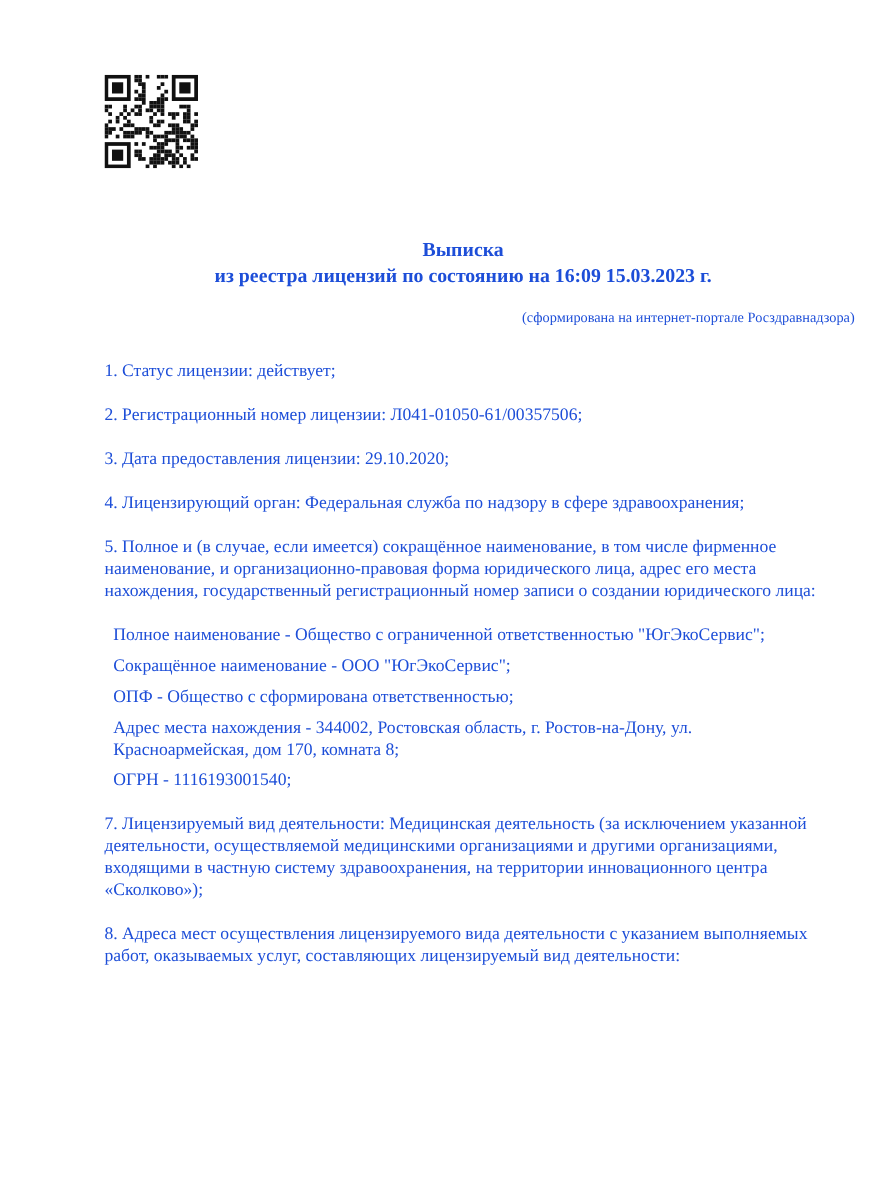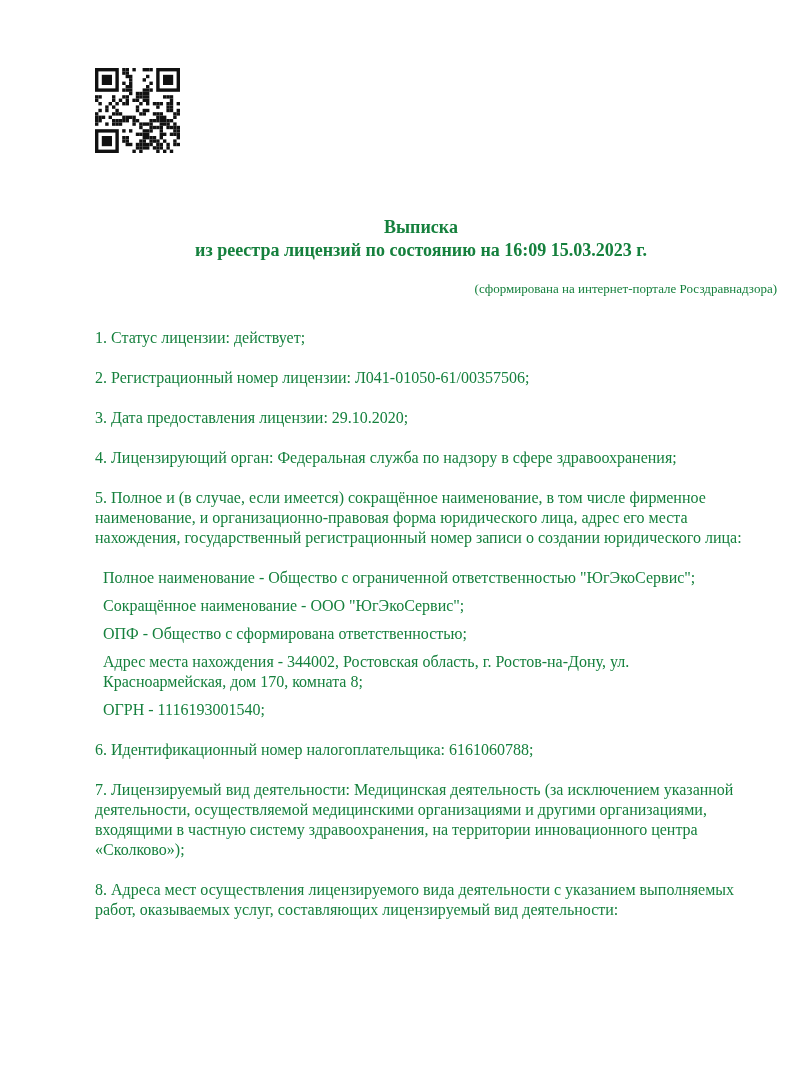--- a/index.html
+++ b/index.html
@@ -6,21 +6,21 @@
     margin: 0;
     padding: 0;
     background: #ffffff;
   }
   .page {
     position: relative;
     width: 812px;
     height: 1080px;
     background: #ffffff;
     font-family: "Liberation Serif", "DejaVu Serif", serif;
-    color: #15803d;
+    color: #1d4ed8;
     overflow: hidden;
   }
   .qr {
     position: absolute;
     left: 95px;
     top: 68px;
     width: 85px;
     height: 85px;
   }
   .qr svg { display: block; }
@@ -295,18 +295,17 @@
     <p>5. Полное и (в случае, если имеется) сокращённое наименование, в том числе фирменное наименование, и организационно-правовая форма юридического лица, адрес его места нахождения, государственный регистрационный номер записи о создании юридического лица:</p>
 
     <div class="company-block">
       <div>Полное наименование - Общество с ограниченной ответственностью "ЮгЭкоСервис";</div>
       <div>Сокращённое наименование - ООО "ЮгЭкоСервис";</div>
       <div>ОПФ - Общество с сформирована ответственностью;</div>
       <div>Адрес места нахождения - 344002, Ростовская область, г. Ростов-на-Дону, ул. Красноармейская, дом 170, комната 8;</div>
       <div>ОГРН - 1116193001540;</div>
     </div>
 
-    <p>6. Идентификационный номер налогоплательщика: 6161060788;</p>
     <p>7. Лицензируемый вид деятельности: Медицинская деятельность (за исключением указанной деятельности, осуществляемой медицинскими организациями и другими организациями, входящими в частную систему здравоохранения, на территории инновационного центра «Сколково»);</p>
     <p>8. Адреса мест осуществления лицензируемого вида деятельности с указанием выполняемых работ, оказываемых услуг, составляющих лицензируемый вид деятельности:</p>
   </div>
 
 </div>
 
 </body></html>

